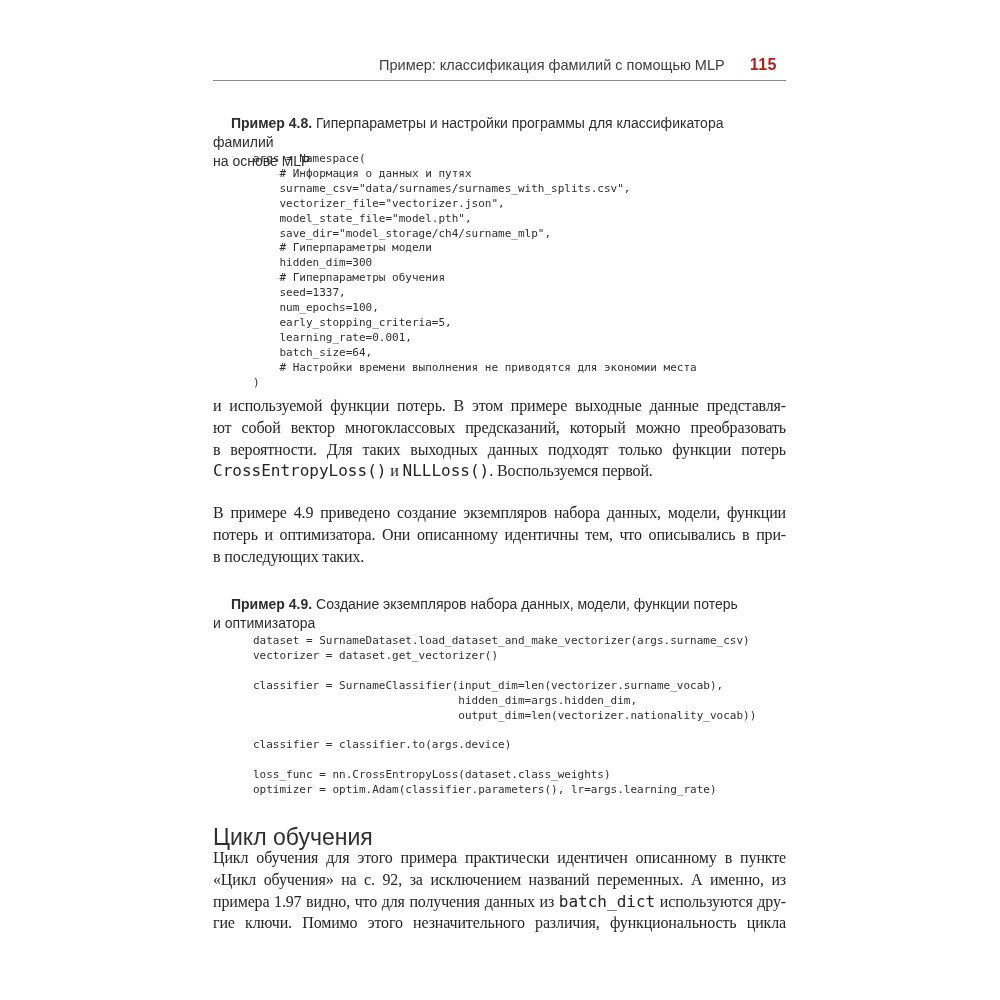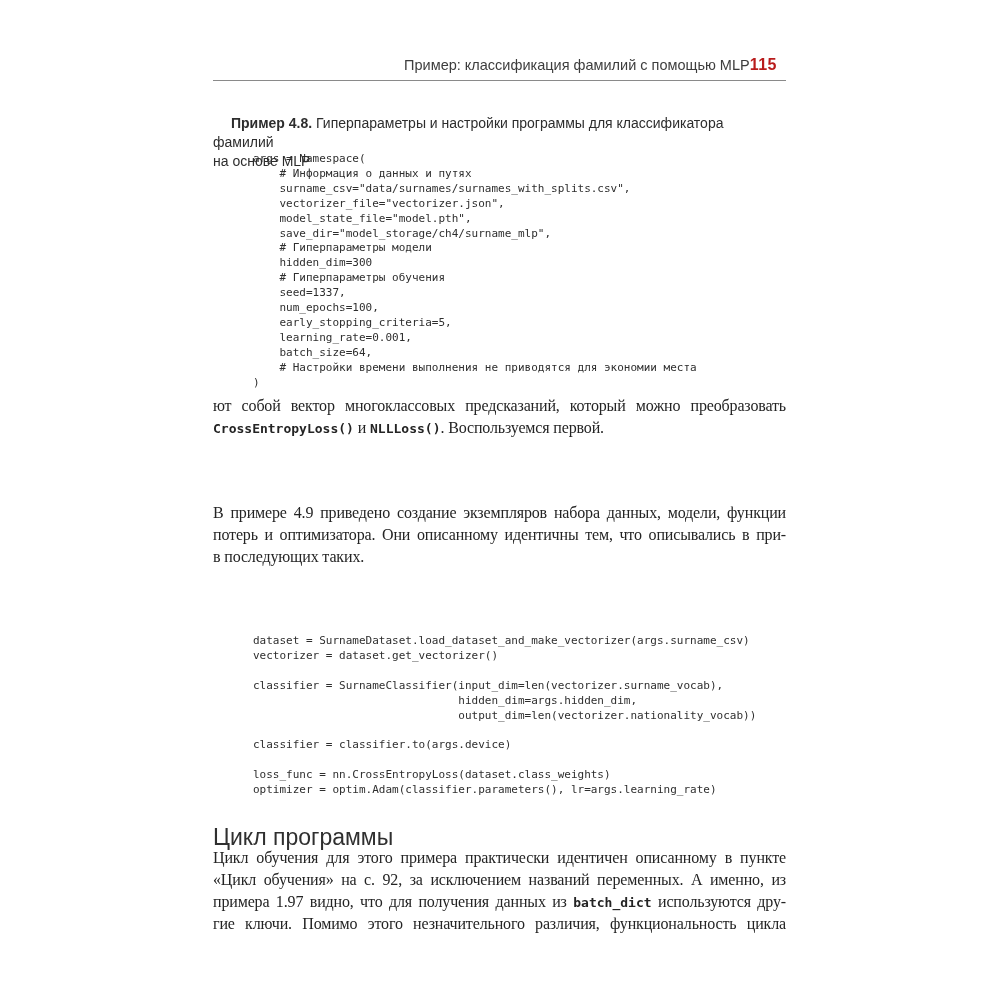--- a/index.html
+++ b/index.html
@@ -22,20 +22,21 @@
 
   
   .header-row {
     position: absolute;
     top: 56px;
     left: 0;
     width: 100%;
     display: flex;
     justify-content: flex-end;
     align-items: baseline;
+    gap: 25px;
     font-family: "Liberation Sans", sans-serif;
     font-size: 14.5px;
     color: #3d3d3d;
   }
   .page-number {
     font-weight: bold;
     font-size: 16px;
     color: #b91c1c;
     margin-right: 9px;
     letter-spacing: 0.5px;
@@ -89,23 +90,22 @@
     color: #242424;
   }
   .para-1 { top: 395px; }
   .para-2 { top: 502px; }
   .para-3 { top: 847px; }
   .tline { display: block; width: 100%; }
   .tline.jl { text-align: justify; text-align-last: justify; }
   .tline.ll { text-align: left; }
   .inline-code {
     font-family: "DejaVu Sans Mono", monospace;
-    font-size: 13px;
+    font-size: 16px;
     letter-spacing: 0;
-    font-weight: bold;
   }
 
   
   .section-heading {
     position: absolute;
     top: 805px;
     left: 0;
     font-family: "Liberation Sans", sans-serif;
     font-size: 23px;
     font-weight: normal;
@@ -125,34 +125,40 @@
     <div class="header-rule"></div>
 
     <div class="caption caption-4-8">
       <div class="cap-line"><span class="cap-label">Пример 4.8.</span><span> Гиперпараметры и настройки программы для классификатора фамилий</span></div>
       <div class="cap-line"><span>на основе MLP</span></div>
     </div>
 
     <div class="codeblock code-1"><div class="code-line">args = Namespace(</div><div class="code-line">    # Информация о данных и путях</div><div class="code-line">    surname_csv="data/surnames/surnames_with_splits.csv",</div><div class="code-line">    vectorizer_file="vectorizer.json",</div><div class="code-line">    model_state_file="model.pth",</div><div class="code-line">    save_dir="model_storage/ch4/surname_mlp",</div><div class="code-line">    # Гиперпараметры модели</div><div class="code-line">    hidden_dim=300</div><div class="code-line">    # Гиперпараметры обучения</div><div class="code-line">    seed=1337,</div><div class="code-line">    num_epochs=100,</div><div class="code-line">    early_stopping_criteria=5,</div><div class="code-line">    learning_rate=0.001,</div><div class="code-line">    batch_size=64,</div><div class="code-line">    # Настройки времени выполнения не приводятся для экономии места</div><div class="code-line">)</div></div>
 
     <div class="para para-1">
+        <div class="tline jl"><span>и используемой функции потерь. В этом примере выходные данные представля-</span></div>
         <div class="tline jl"><span>ют собой вектор многоклассовых предсказаний, который можно преобразовать</span></div>
+        <div class="tline jl"><span>в вероятности. Для таких выходных данных подходят только функции потерь</span></div>
         <div class="tline ll"><span class="inline-code">CrossEntropyLoss()</span><span> и </span><span class="inline-code">NLLLoss()</span><span>. Воспользуемся первой.</span></div>
       </div>
 
     <div class="para para-2">
         <div class="tline jl"><span>В примере 4.9 приведено создание экземпляров набора данных, модели, функции</span></div>
         <div class="tline jl"><span>потерь и оптимизатора. Они описанному идентичны тем, что описывались в при-</span></div>
         <div class="tline ll"><span>в последующих таких.</span></div>
       </div>
 
+    <div class="caption caption-4-9">
+      <div class="cap-line"><span class="cap-label">Пример 4.9.</span><span> Создание экземпляров набора данных, модели, функции потерь</span></div>
+      <div class="cap-line"><span>и оптимизатора</span></div>
+    </div>
 
     <div class="codeblock code-2"><div class="code-line">dataset = SurnameDataset.load_dataset_and_make_vectorizer(args.surname_csv)</div><div class="code-line">vectorizer = dataset.get_vectorizer()</div><div class="code-line">&nbsp;</div><div class="code-line">classifier = SurnameClassifier(input_dim=len(vectorizer.surname_vocab),</div><div class="code-line">                               hidden_dim=args.hidden_dim,</div><div class="code-line">                               output_dim=len(vectorizer.nationality_vocab))</div><div class="code-line">&nbsp;</div><div class="code-line">classifier = classifier.to(args.device)</div><div class="code-line">&nbsp;</div><div class="code-line">loss_func = nn.CrossEntropyLoss(dataset.class_weights)</div><div class="code-line">optimizer = optim.Adam(classifier.parameters(), lr=args.learning_rate)</div></div>
 
-    <h2 class="section-heading">Цикл программы</h2>
+    <h2 class="section-heading">Цикл обучения</h2>
 
     <div class="para para-3">
         <div class="tline jl"><span>Цикл обучения для этого примера практически идентичен описанному в пункте</span></div>
         <div class="tline jl"><span>«Цикл обучения» на с. 92, за исключением названий переменных. А именно, из</span></div>
         <div class="tline jl"><span>примера 1.97 видно, что для получения данных из </span><span class="inline-code">batch_dict</span><span> используются дру-</span></div>
         <div class="tline jl"><span>гие ключи. Помимо этого незначительного различия, функциональность цикла</span></div>
       </div>
 
   </div>
 </div>

